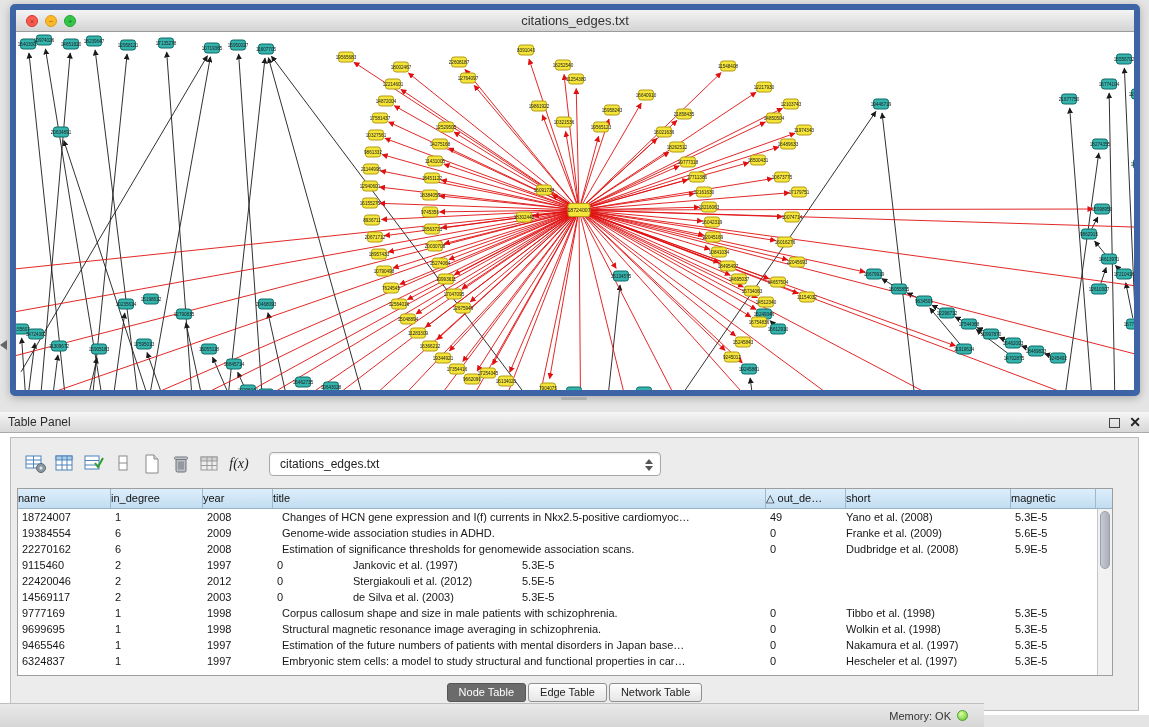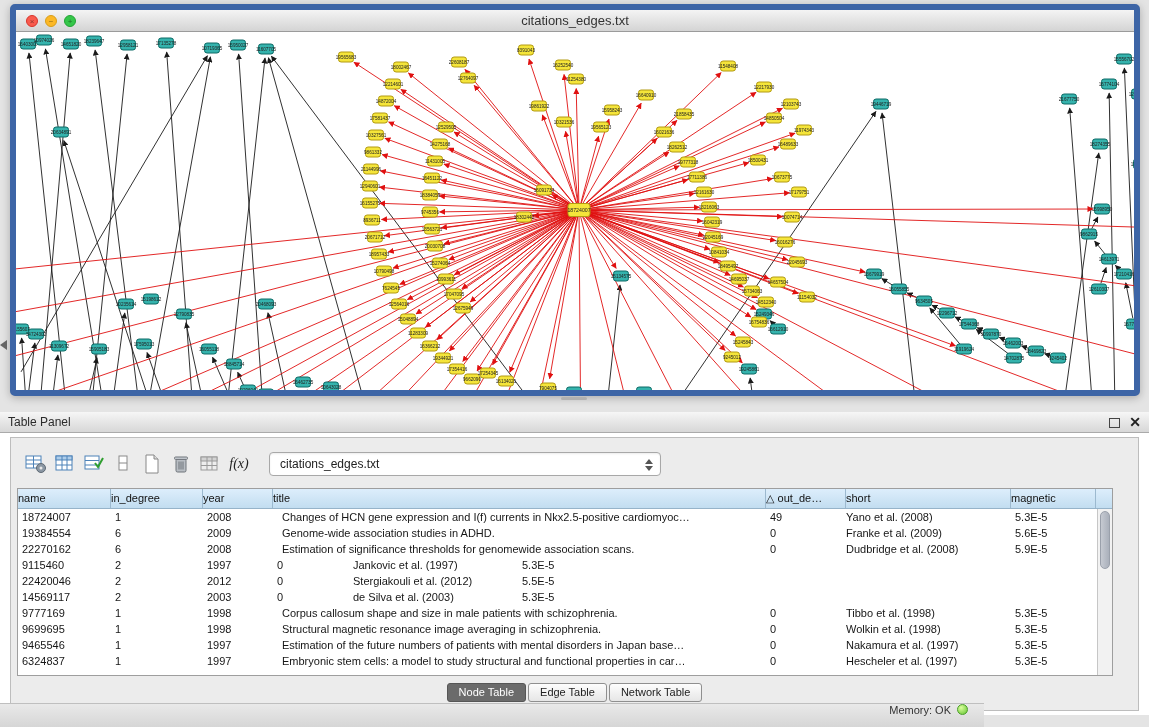--- a/index.html
+++ b/index.html
@@ -63,21 +63,21 @@
   .vscroll{position:absolute;right:0;top:20px;bottom:0;width:15px;background:#f2f2f2;border-left:1px solid #c6c6c6}
   .vscroll .thumb{position:absolute;left:2px;right:2px;top:2px;height:58px;border-radius:6px;
     background:linear-gradient(90deg,#c6cad2,#aab0bb);border:1px solid #9aa0ab}
 
   .tabs{margin-top:7px;display:flex;justify-content:center;gap:2px}
   .tab{height:19px;line-height:17px;padding:0 11px;font-size:11px;color:#222;
     border:1px solid #8f8f8f;border-radius:3px;background:linear-gradient(#fdfdfd,#e6e6e6)}
   .tab.active{background:#6b6b6b;color:#fff;border-color:#565656}
 
   .statusbar{position:absolute;bottom:0;left:0;width:984px;height:24px;background:linear-gradient(#e9e9e9,#d6d6d6);
-    border-top:1px solid #bfbfbf;display:flex;justify-content:flex-end;padding-right:16px;gap:6px}
+    border-top:1px solid #bfbfbf;display:flex;align-items:center;justify-content:flex-end;padding-right:16px;gap:6px}
   .statusbar .mem{font-size:11px;color:#333}
   .orb{width:11px;height:11px;border-radius:50%;border:1px solid #4a9e28;
     background:radial-gradient(circle at 35% 30%,#dcff9d,#61c430)}
 </style>
 </head>
 <body>
 
 <div class="net-window">
   <div class="titlebar">
     <div class="traffic">

